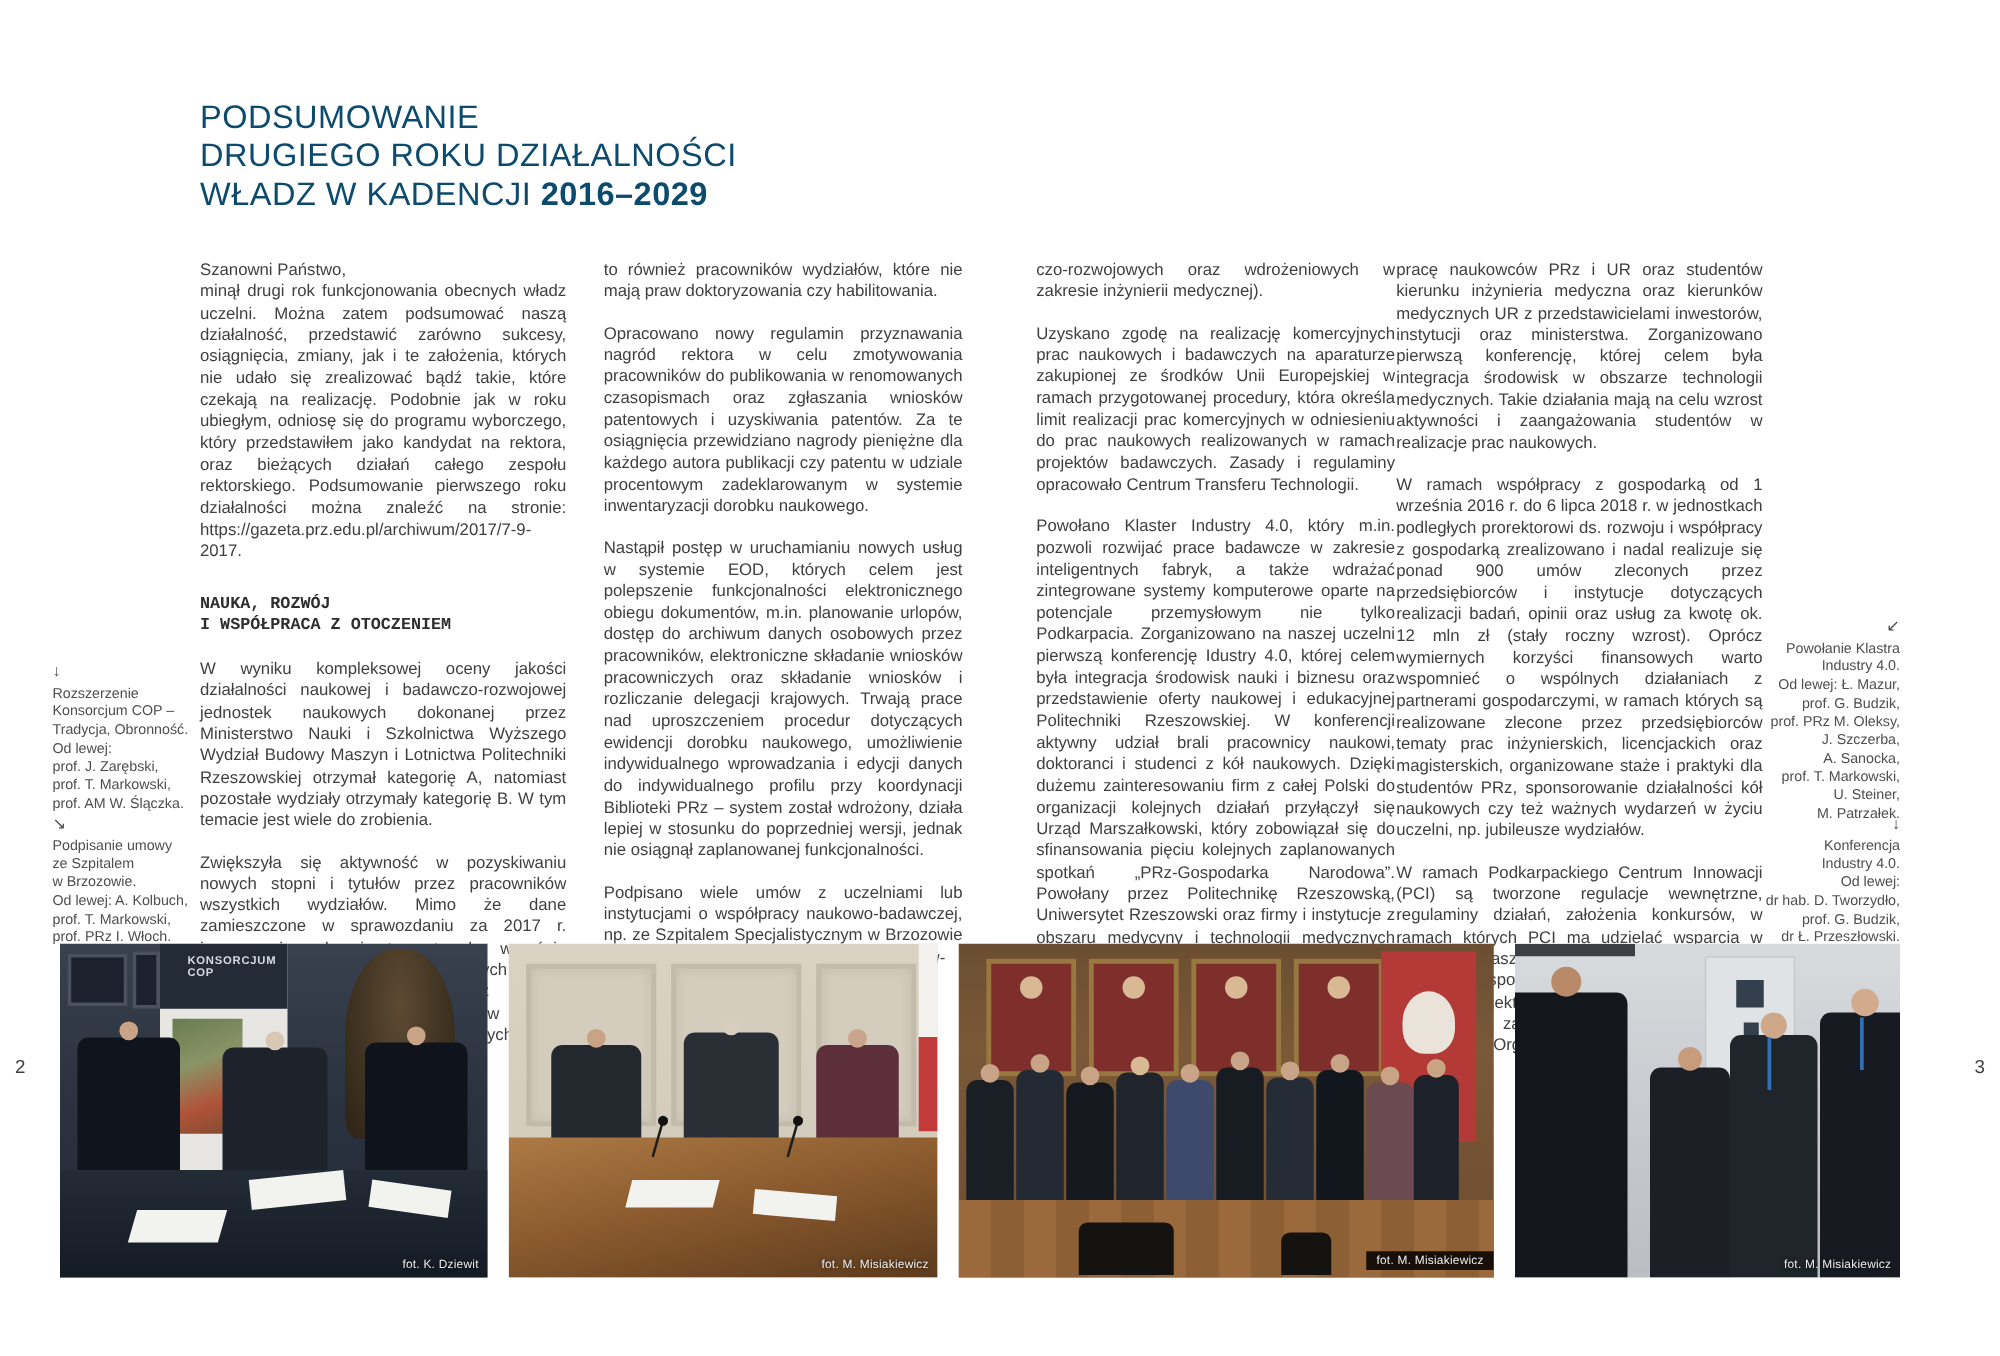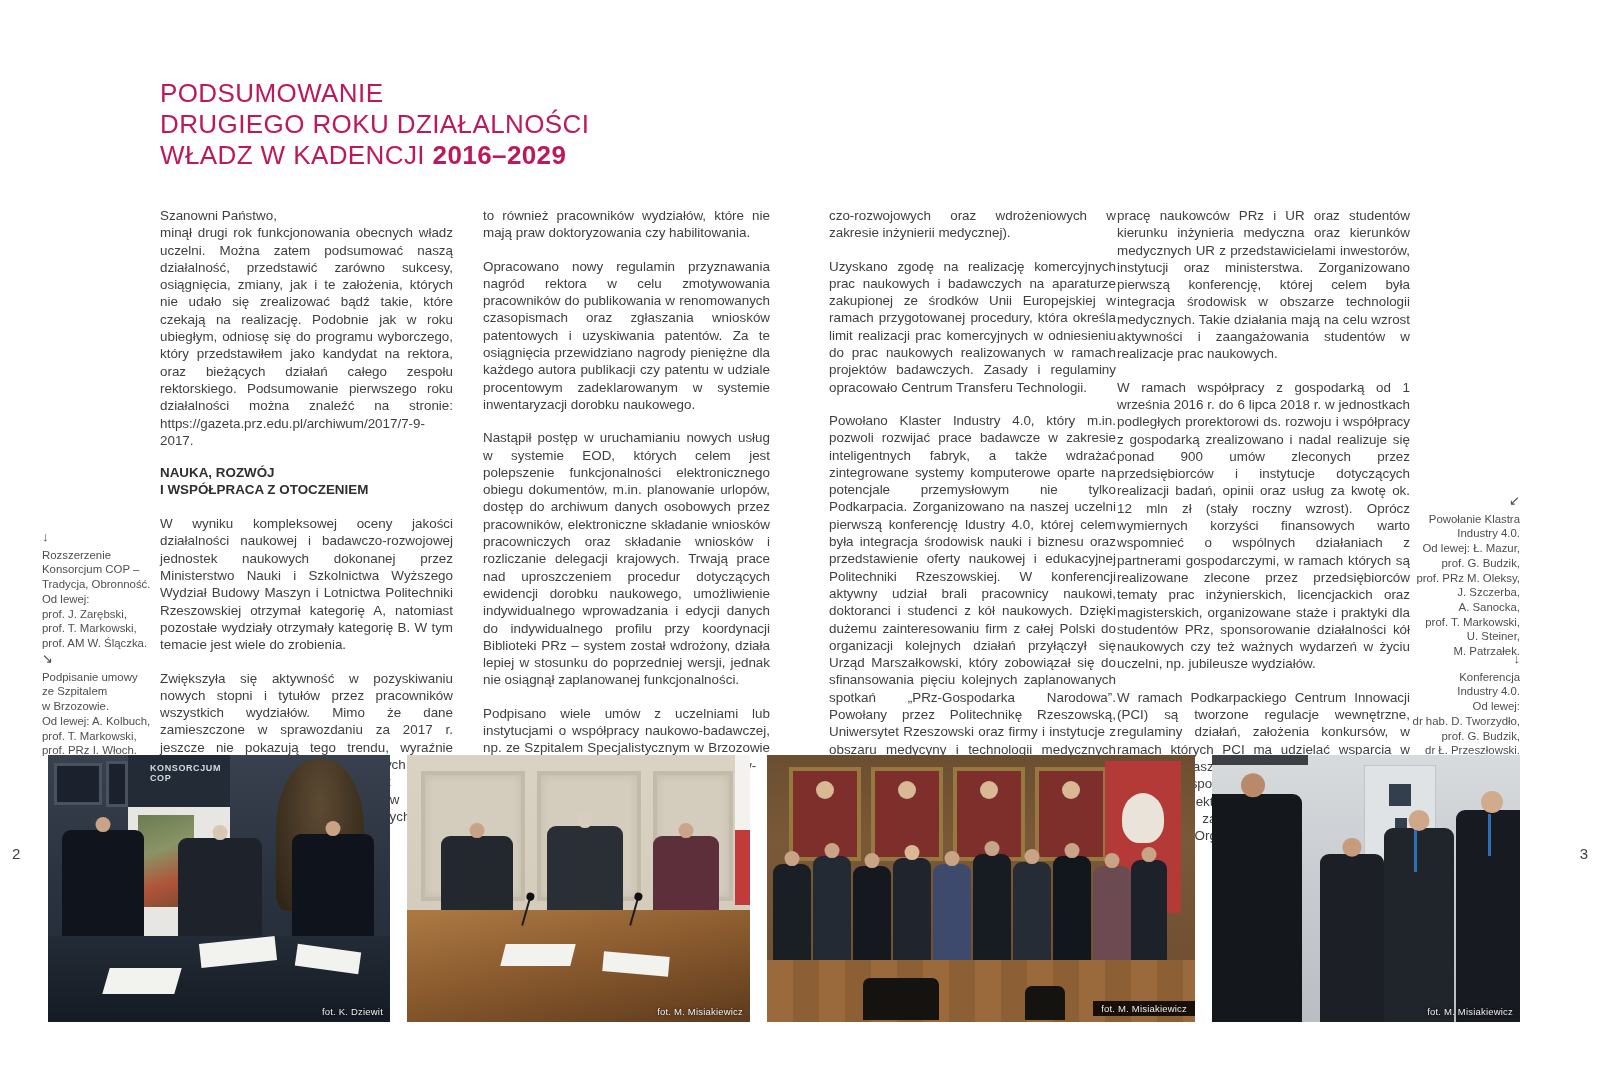--- a/index.html
+++ b/index.html
@@ -1,35 +1,35 @@
 <!DOCTYPE html>
 <html lang="pl"><head>
 <meta charset="utf-8">
 <style>
   html,body{margin:0;padding:0;background:#ffffff;}
   .spread{position:relative;width:1600px;height:1085px;background:#ffffff;overflow:hidden;
           font-family:"Liberation Sans",sans-serif;}
 
   
-  .title-block{position:absolute;left:160px;top:78px;color:#be185d;}
+  .title-block{position:absolute;left:160px;top:78px;color:#0c4a6e;}
   .t-line{font-size:26px;line-height:31px;letter-spacing:.4px;font-weight:400;}
   .t-line .bold{font-weight:700;}
 
   
   .page-num{position:absolute;top:845px;font-size:15px;color:#3f3f3f;}
   .page-num.left{left:12px;}
   .page-num.right{right:12px;}
 
   
   .col{position:absolute;top:207px;color:#3f3f3f;font-size:13.4px;line-height:17.3px;
        text-align:justify;hyphens:auto;}
   .col p{margin:0 0 16px;}
   .col p.salutation{margin:0;}
-  .col h3{font-size:13.4px;line-height:16.5px;color:#2e2e2e;margin:16px 0 17px;
-          white-space:pre-line;font-weight:700;}
+  .col h3{font-size:13.4px;line-height:16.5px;color:#2e2e2e;margin:27px 0 17px;
+          white-space:pre-line;font-weight:700;font-family:Liberation Mono, monospace;}
   .col .ital{}
   .col-1{left:160px;width:293px;}
   .col-2{left:483px;width:287px;}
   .col-3{left:829px;width:287px;}
   .col-4{left:1117px;width:293px;}
 
   
   .mcap{position:absolute;font-size:11.4px;line-height:14.7px;color:#4e4e4e;width:118px;}
   .mcap .arrow{display:block;font-size:13px;margin-bottom:3px;color:#4e4e4e;}
   .mcap .cap-text{white-space:pre-line;}

